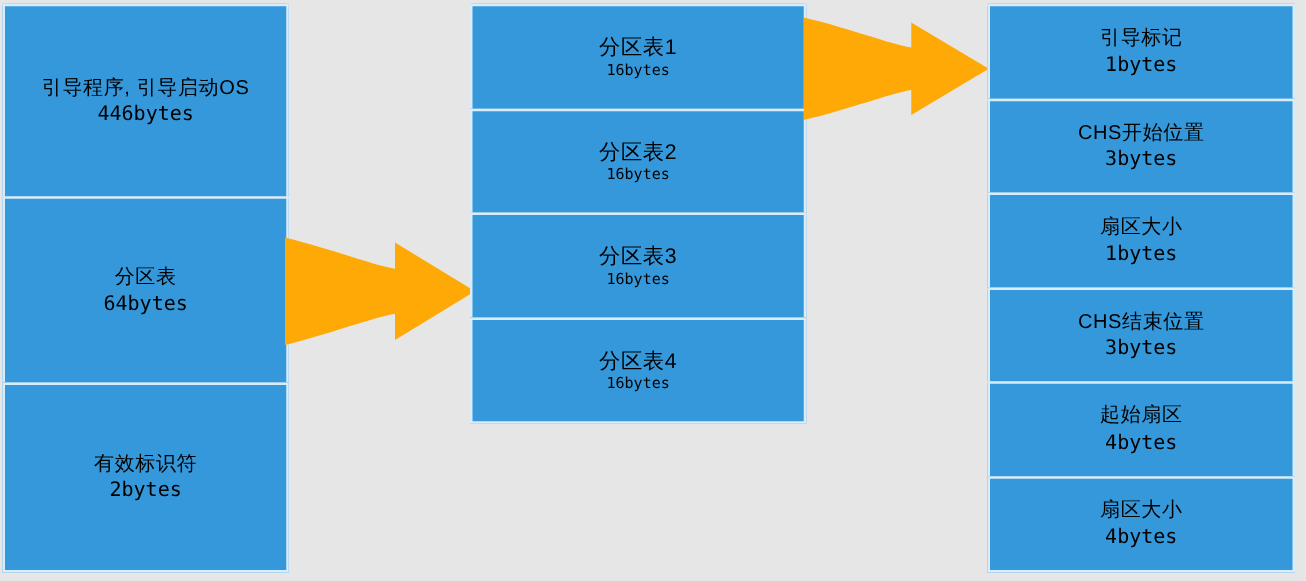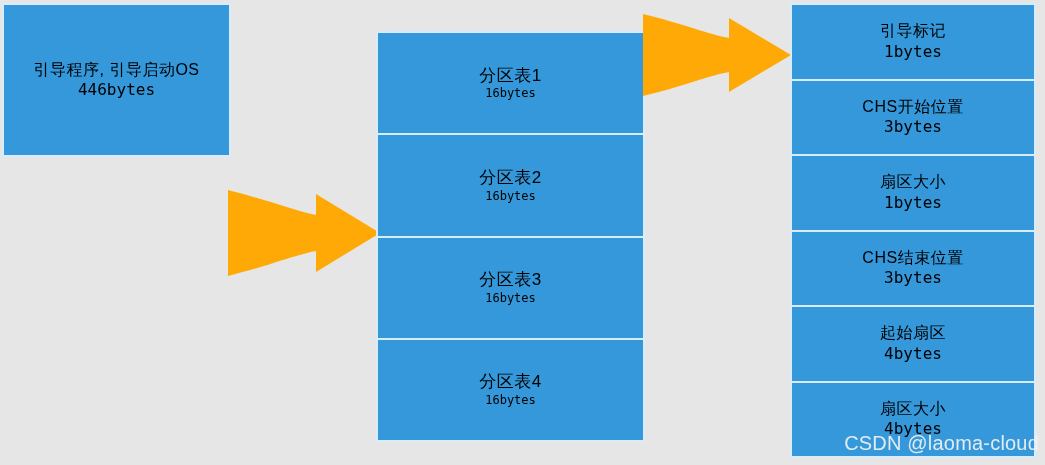--- a/index.html
+++ b/index.html
@@ -56,21 +56,21 @@
 
   
   #col-left   { left: 2px;   top: 3px;  width: 229px; height: 455px; }
   #col-left .block:nth-child(1) { flex: 0 0 154px; }
   #col-left .block:nth-child(2) { flex: 0 0 149px; }
   #col-left .block:nth-child(3) { flex: 1 1 auto; }
   #col-left .block .title { font-size: 16px; }
   #col-left .block .size  { font-size: 16px; }
 
   
-  #col-mid    { left: 376px; top: 3px;  width: 269px; height: 411px; margin-top: 28px; }
+  #col-mid    { left: 376px; top: 3px;  width: 269px; height: 336px; }
   #col-mid .block { flex: 1 1 0; }
 
   
   #col-right  { left: 790px; top: 3px;  width: 246px; height: 455px; }
   #col-right .block { flex: 1 1 0; }
   #col-right .block .title { font-size: 16px; }
   #col-right .block .size  { font-size: 16px; }
 
   
   .arrow {
@@ -94,20 +94,28 @@
 </style>
 </head>
 <body>
 
 <div id="canvas">
 
   <div class="column" id="col-left">
     <div class="block">
       <span class="title">引导程序, 引导启动OS</span>
       <span class="size">446bytes</span>
+    </div>
+    <div class="block">
+      <span class="title">分区表</span>
+      <span class="size">64bytes</span>
+    </div>
+    <div class="block">
+      <span class="title">有效标识符</span>
+      <span class="size">2bytes</span>
     </div>
   </div>
 
   <div class="arrow" id="arrow-1">
     <svg viewBox="0 0 152 90" width="152" height="90" preserveAspectRatio="none" aria-hidden="true">
       <path d="M0,2 C40,12 70,24 88,27 L88,6 L152,45 L88,84 L88,63 C70,66 40,78 0,88 Z" fill="#FFA907"></path>
     </svg>
   </div>
 
   <div class="column" id="col-mid">
@@ -155,15 +163,14 @@
     <div class="block">
       <span class="title">起始扇区</span>
       <span class="size">4bytes</span>
     </div>
     <div class="block">
       <span class="title">扇区大小</span>
       <span class="size">4bytes</span>
     </div>
   </div>
 
-  <div id="watermark">CSDN @laoma-cloud</div>
 
 </div>
 
 </body></html>

